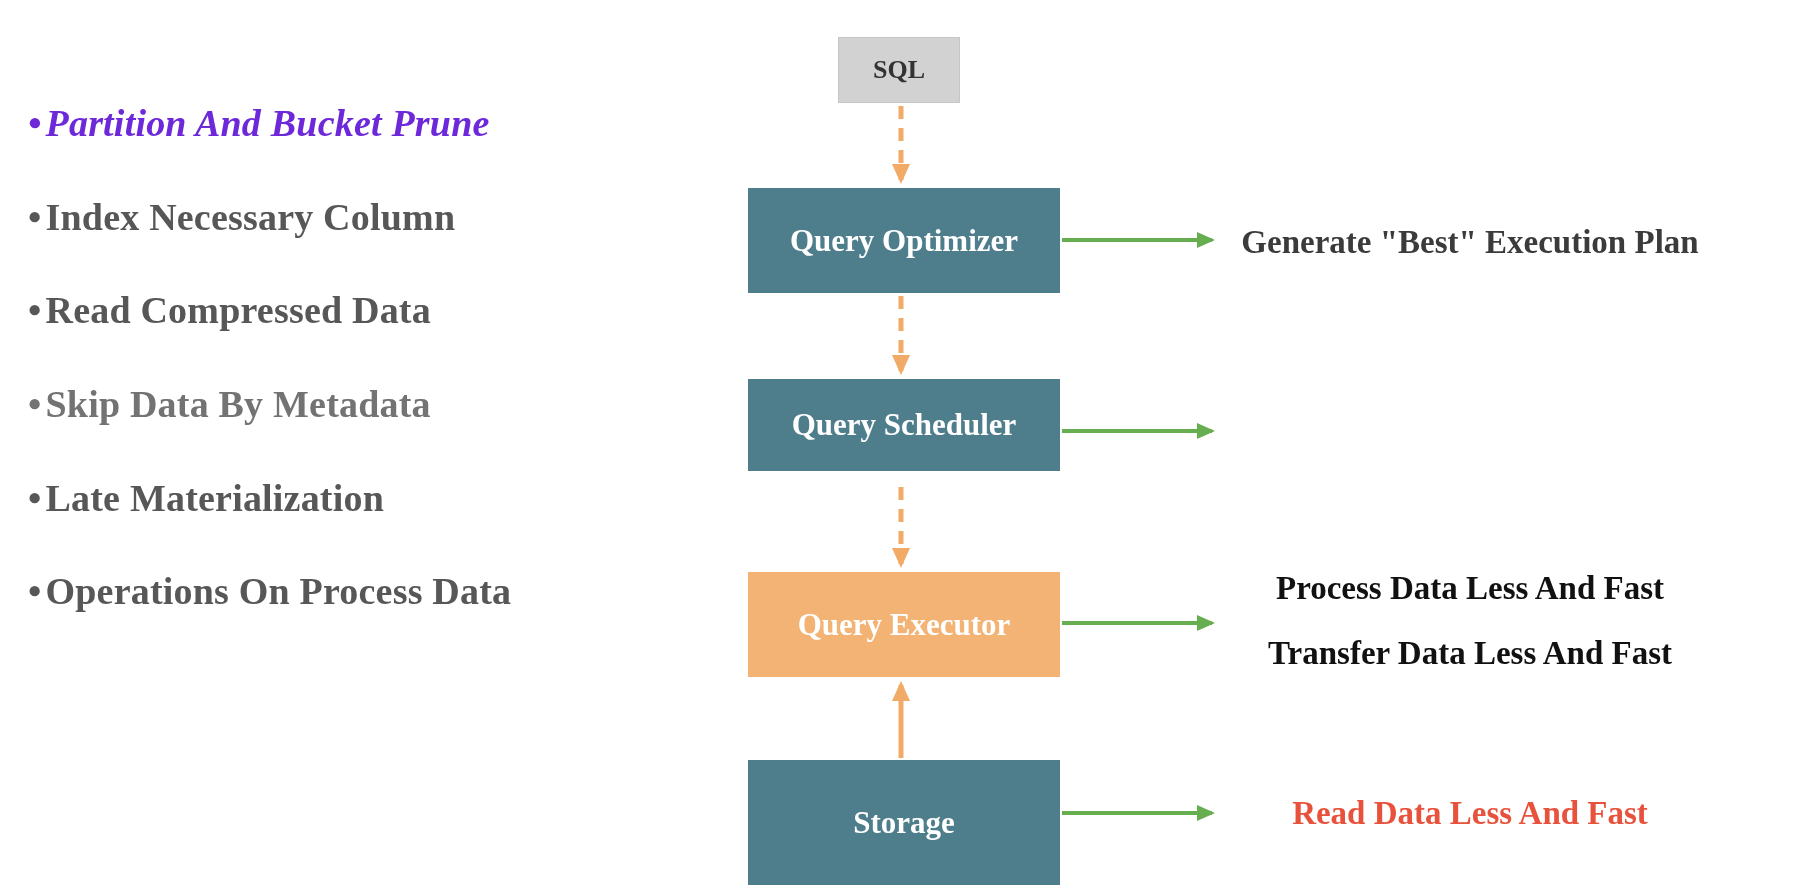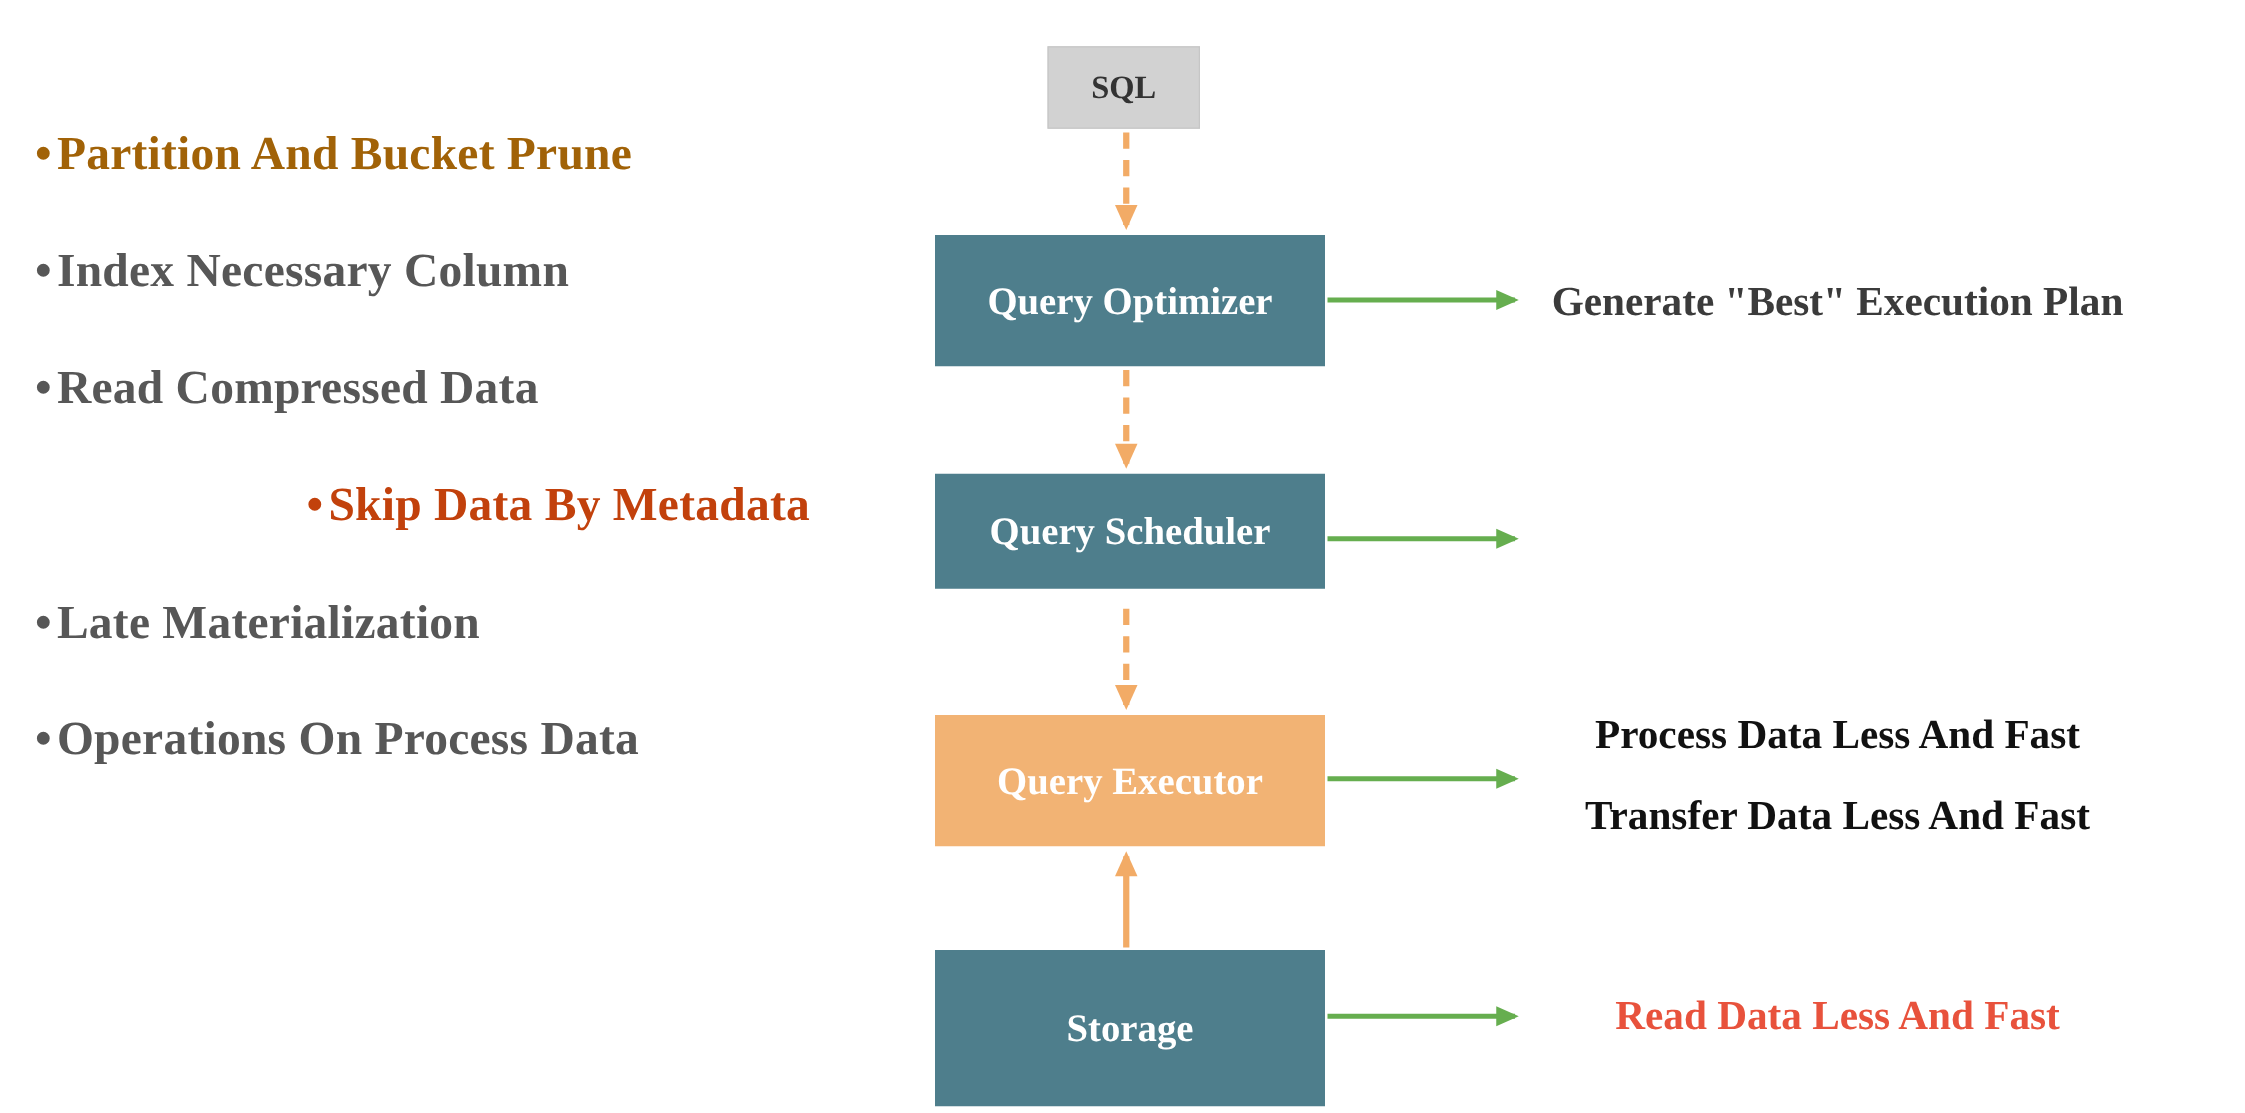--- a/index.html
+++ b/index.html
@@ -38,24 +38,24 @@
   .ann-3a { top:564px; }
   .ann-3b { top:629px; }
   .ann-4a { top:789px; }
 </style>
 </head>
 <body>
 
 <div class="canvas">
 
   <div class="opt-list">
-    <div class="opt-item" style="color: #a16207;"><span class="opt-bullet">•</span><span>Partition And Bucket Prune</span></div>
+    <div class="opt-item" style="color: #6d28d9; font-style: italic;"><span class="opt-bullet">•</span><span>Partition And Bucket Prune</span></div>
     <div class="opt-item" style="color: rgb(87, 87, 87);"><span class="opt-bullet">•</span><span>Index Necessary Column</span></div>
     <div class="opt-item" style="color: rgb(87, 87, 87);"><span class="opt-bullet">•</span><span>Read Compressed Data</span></div>
-    <div class="opt-item" style="color: #c2410c; text-align: right;"><span class="opt-bullet">•</span><span>Skip Data By Metadata</span></div>
+    <div class="opt-item" style="color: #737373;"><span class="opt-bullet">•</span><span>Skip Data By Metadata</span></div>
     <div class="opt-item" style="color: rgb(87, 87, 87);"><span class="opt-bullet">•</span><span>Late Materialization</span></div>
     <div class="opt-item" style="color: rgb(87, 87, 87);"><span class="opt-bullet">•</span><span>Operations On Process Data</span></div>
   </div>
 
   <svg class="arrows" viewBox="0 0 1796 890" xmlns="http://www.w3.org/2000/svg">
     <defs>
       <marker id="headOrange" markerUnits="userSpaceOnUse" markerWidth="26" markerHeight="26" refX="18" refY="11" orient="auto">
         <path d="M2,2 L22,11 L2,20 z" style="fill: rgb(242, 171, 102);"></path>
       </marker>
       <marker id="headGreen" markerUnits="userSpaceOnUse" markerWidth="24" markerHeight="24" refX="17" refY="10" orient="auto">

